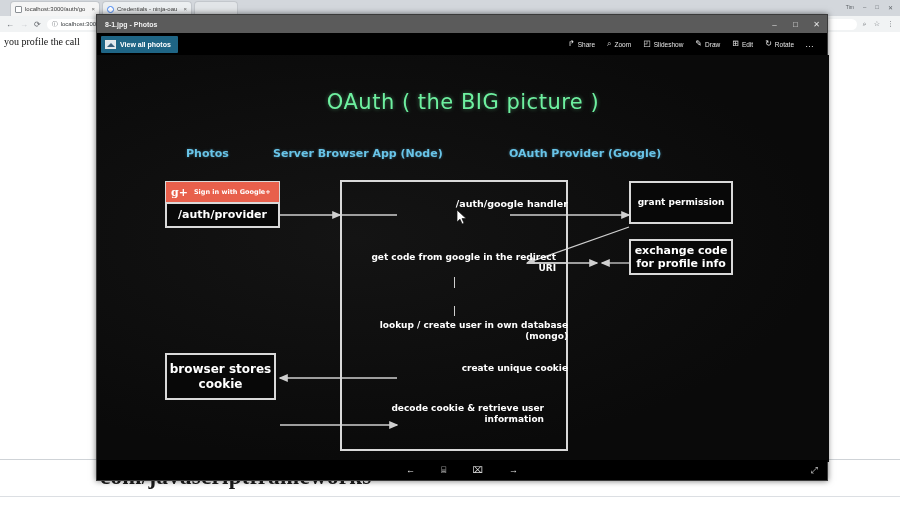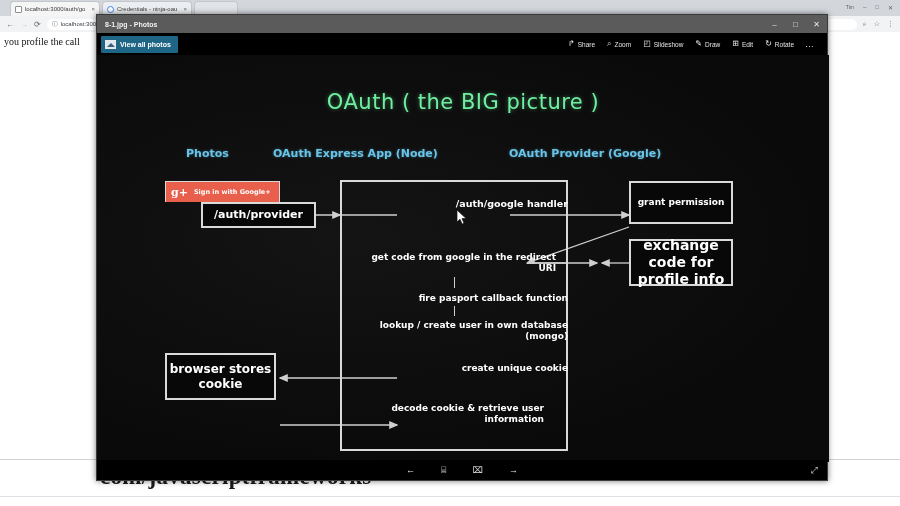--- a/index.html
+++ b/index.html
@@ -159,24 +159,24 @@
   }
   .gbtn {
     position:absolute; left:68px; top:126px; width:115px; height:21px;
     background:#e8604c; display:flex; align-items:center; gap:6px;
     padding-left:5px; border:1px solid #d9d9d9; border-bottom:none;
   }
   .gbtn-logo { font-size:11px; color:#fff; font-weight:bold;
                font-family:"DejaVu Serif", serif; line-height:1; }
   .gbtn-label { font-size:6.5px; color:#fff; font-weight:bold;
                 font-family:"DejaVu Sans", sans-serif; white-space:nowrap; }
-  .n-authprovider { left:68px; top:147px; width:115px; height:26px; font-size:11px;margin-left:36px; }
+  .n-authprovider { left:68px; top:147px; width:115px; height:26px; font-size:11px; }
   .n-storescookie { left:68px; top:298px; width:111px; height:47px; font-size:12px; }
   .n-grant   { left:532px; top:126px; width:104px; height:43px; font-size:9px; }
-  .n-exchange{ left:532px; top:184px; width:104px; height:47px; font-size:14px; }
+  .n-exchange{ left:532px; top:184px; width:104px; height:36px; font-size:11px; }
 
   .server-box {
     position:absolute; left:243px; top:125px; width:228px; height:271px;
     border:2px solid #d9d9d9; background:transparent;
   }
   .mid-text {
     position:absolute; text-align:right; color:#fff; font-weight:bold;
     font-family:"DejaVu Sans", sans-serif; white-space:nowrap; line-height:1.25;
   }
   .mt1 { left:243px; top:143px; width:228px; font-size:9.5px; }
@@ -300,21 +300,21 @@
         </div>
         <span class="tb-dots">…</span>
       </div>
     </div>
 
     <div class="canvas">
 
       <div class="diag-title">OAuth ( the BIG picture )</div>
 
       <div class="col-head ch-browser">Photos</div>
-      <div class="col-head ch-server">OAuth Express App (Node)</div>
+      <div class="col-head ch-server">Server Browser App (Node)</div>
       <div class="col-head ch-provider">OAuth Provider (Google)</div>
 
       <svg class="wires" viewBox="0 0 732 407">
         <defs>
           <marker id="ar" markerWidth="7" markerHeight="7" refX="6" refY="3" orient="auto">
             <path d="M0,0 L7,3 L0,6 Z" fill="#cfcfcf"></path>
           </marker>
         </defs>
         <g stroke="#cfcfcf" stroke-width="1.3" fill="none">
 
@@ -340,21 +340,20 @@
         <span class="gbtn-logo">g+</span>
         <span class="gbtn-label">Sign in with Google+</span>
       </div>
       <div class="node n-authprovider">/auth/provider</div>
       <div class="node n-storescookie">browser stores cookie</div>
 
       <div class="server-box"></div>
       <div class="mid-text mt1">/auth/google handler</div>
       <div class="mid-text mt2">get code from google in the redirect URI</div>
       <div class="vline vl1"></div>
-      <div class="mid-text mt3">fire pasport callback function</div>
       <div class="vline vl2"></div>
       <div class="mid-text mt5">create unique cookie</div>
       <div class="mid-text mt4">lookup / create user in own database (mongo)</div>
       <div class="mid-text mt6">decode cookie &amp; retrieve user information</div>
 
       <div class="node n-grant">grant permission</div>
       <div class="node n-exchange">exchange code for profile info</div>
 
       <div class="cursor">
         <svg width="11" height="15" viewBox="0 0 11 15">

